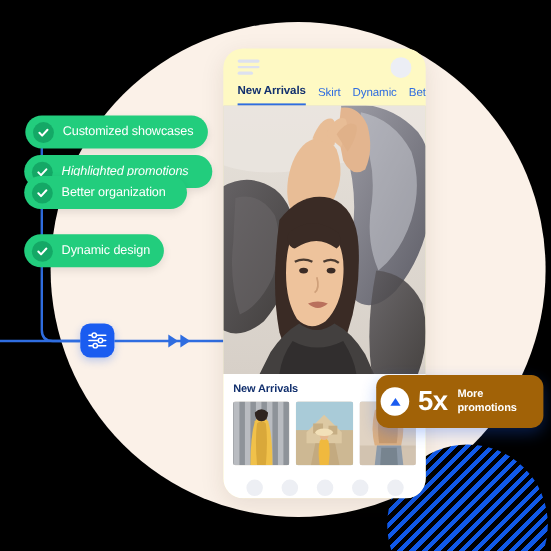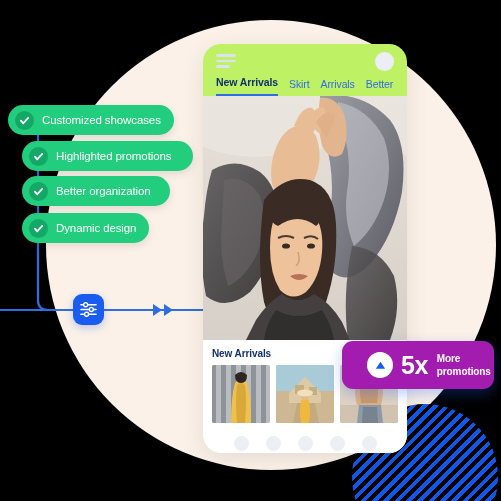--- a/index.html
+++ b/index.html
@@ -47,23 +47,23 @@
     position: absolute;
     left: 0; top: 0;
     width: 501px; height: 501px;
   }
 
   
   #phone-card {
     position: absolute;
     left: 203px;
     top: 44px;
-    width: 204px;
+    width: 184px;
     height: 409px;
-    background: #bef264;
+    background: #fef9c3;
     border-radius: 18px;
     box-shadow: 0 6px 22px rgba(60, 40, 20, 0.10);
     overflow: hidden;
     display: flex;
     flex-direction: column;
   }
   .phone-topbar {
     height: 28px;
     display: flex;
     align-items: center;
@@ -208,24 +208,24 @@
   #sliders-node svg { width: 19px; height: 19px; display: block; }
 
   
   #conversion-badge {
     position: absolute;
     left: 342px;
     top: 341px;
     width: 152px;
     height: 48px;
     border-radius: 11px;
-    background: #a21caf;
-    display: flex;
-    align-items: center;
-    padding-left: 25px;
+    background: #a16207;
+    display: flex;
+    align-items: center;
+    padding-left: 4px;
     box-sizing: border-box;
     box-shadow: 0 5px 14px rgba(26,92,240,0.30);
   }
   #conversion-badge .up-circle {
     width: 26px; height: 26px;
     border-radius: 50%;
     background: #ffffff;
     display: flex; align-items: center; justify-content: center;
     flex: none;
   }
@@ -272,21 +272,21 @@
           <i></i>
           <i></i>
       </span>
       <span class="avatar"></span>
     </div>
 
     <div class="tabs">
       <div class="tabs-rule"></div>
       <div class="tab active">New Arrivals</div>
       <div class="tab">Skirt</div>
-      <div class="tab">Arrivals</div>
+      <div class="tab">Dynamic</div>
       <div class="tab">Better</div>
     </div>
 
     <div class="hero">
       <svg viewBox="0 0 206 244" preserveAspectRatio="xMidYMid slice">
         <defs>
           <linearGradient id="wallg" x1="0" y1="0" x2="0" y2="1">
             <stop offset="0" stop-color="#e6e1da"></stop>
             <stop offset="1" stop-color="#d7d0c8"></stop>
           </linearGradient>
@@ -394,39 +394,39 @@
       <div class="dots">
         <span class="dot"></span>
         <span class="dot"></span>
         <span class="dot"></span>
         <span class="dot"></span>
         <span class="dot"></span>
       </div>
     </div>
   </div>
 
-  <div class="pill" style="left:8px; top:105px; width:166px;">
+  <div class="pill" style="left:23px; top:105px; width:166px;">
     <span class="check">
       <svg viewBox="0 0 12 12">
           <path d="M2 6.2 L4.7 9 L10 3.2" fill="none" stroke="#ffffff" stroke-width="2" stroke-linecap="round" stroke-linejoin="round"></path>
         </svg>
     </span>
     <span class="plabel">Customized showcases</span>
   </div>
 
-  <div class="pill" style="left:22px; top:141px; width:171px;">
+  <div class="pill" style="left:22px; top:141px; width:171px;font-style:italic;">
     <span class="check">
       <svg viewBox="0 0 12 12">
           <path d="M2 6.2 L4.7 9 L10 3.2" fill="none" stroke="#ffffff" stroke-width="2" stroke-linecap="round" stroke-linejoin="round"></path>
         </svg>
     </span>
     <span class="plabel">Highlighted promotions</span>
   </div>
 
-  <div class="pill" style="left:22px; top:176px; width:148px;">
+  <div class="pill" style="left:22px; top:160px; width:148px;">
     <span class="check">
       <svg viewBox="0 0 12 12">
           <path d="M2 6.2 L4.7 9 L10 3.2" fill="none" stroke="#ffffff" stroke-width="2" stroke-linecap="round" stroke-linejoin="round"></path>
         </svg>
     </span>
     <span class="plabel">Better organization</span>
   </div>
 
   <div class="pill" style="left:22px; top:213px; width:127px;text-align:right;">
     <span class="check">

